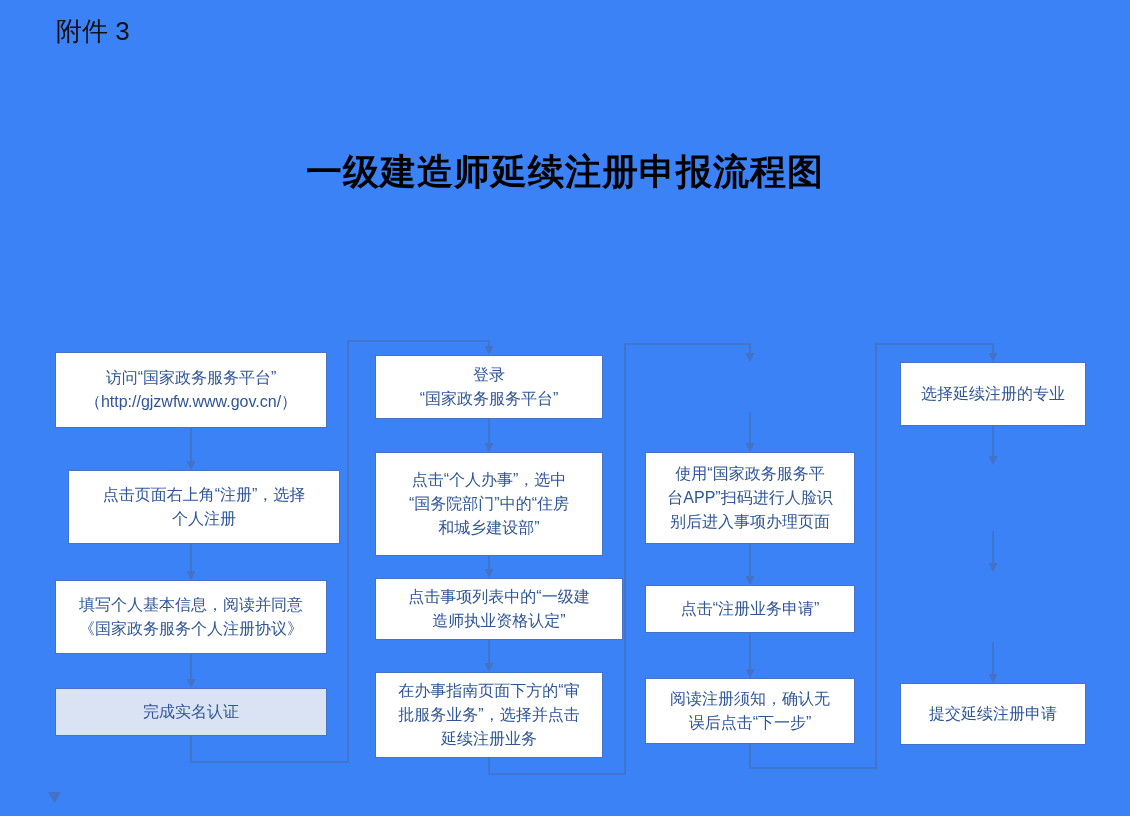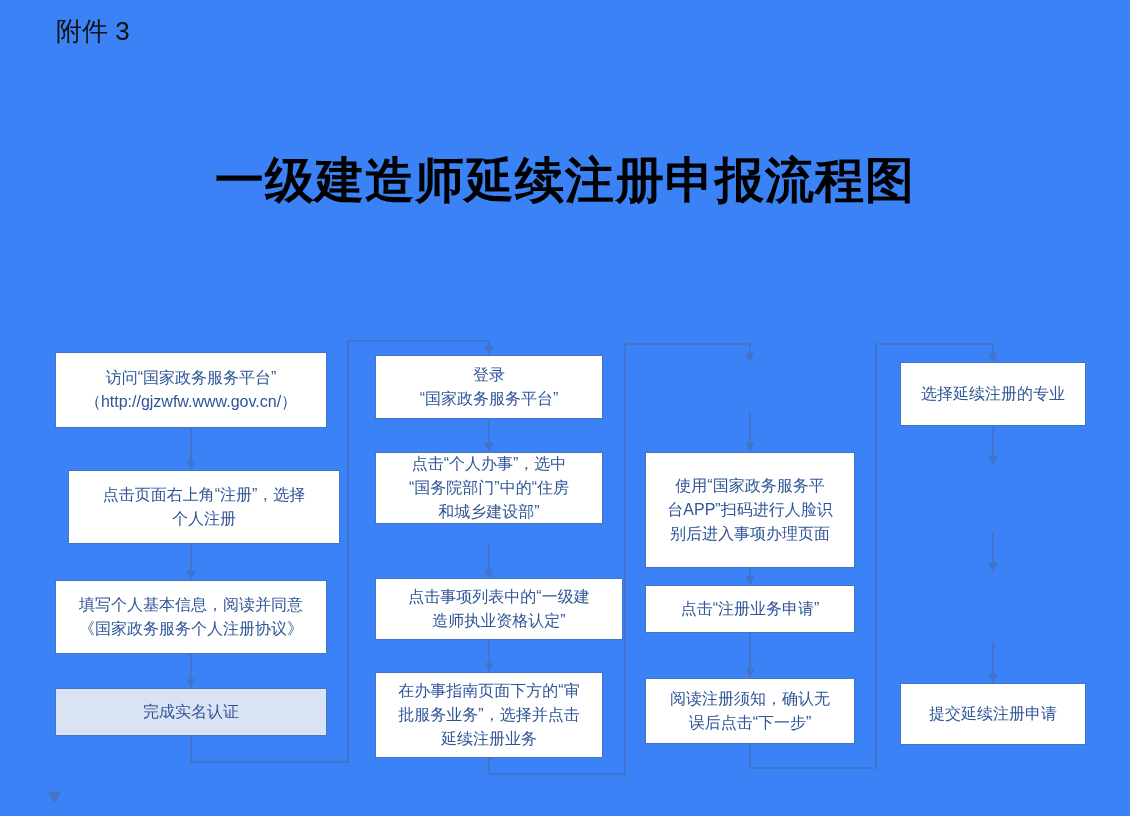--- a/index.html
+++ b/index.html
@@ -15,21 +15,21 @@
     overflow:hidden;
     font-family:"Liberation Sans", sans-serif;
   }
   .attachment{
     position:absolute;left:56px;top:14px;
     font-size:26px;color:#111;
   }
   .title{
     position:absolute;left:0;right:0;top:148px;margin:0;
     text-align:center;
-    font-size:49px;font-weight:700;color:#000;
+    font-size:36px;font-weight:700;color:#000;
     font-family:"Liberation Serif", serif;
     letter-spacing:1px;
   }
   .box{
     position:absolute;
     box-sizing:border-box;
     border:1.5px solid var(--accent);
     background:#fff;
     color:var(--text-blue);
     display:flex;align-items:center;justify-content:center;
@@ -39,26 +39,26 @@
     padding:2px 6px;
   }
   .box.highlight{background:var(--highlight);}
   
   .c1b1{left:55px; top:352px; width:272px; height:76px;}
   .c1b2{left:68px; top:470px; width:272px; height:74px;}
   .c1b3{left:55px; top:580px; width:272px; height:74px;}
   .c1b4{left:55px; top:688px; width:272px; height:48px;}
   
   .c2b1{left:375px; top:355px; width:228px; height:64px;}
-  .c2b2{left:375px; top:452px; width:228px; height:72px;}
+  .c2b2{left:375px; top:452px; width:228px; height:104px;}
   .c2b3{left:375px; top:578px; width:248px; height:62px;}
   .c2b4{left:375px; top:672px; width:228px; height:86px;}
   
   .c3b1{left:645px; top:362px; width:210px; height:50px;}
-  .c3b2{left:645px; top:452px; width:210px; height:116px;}
+  .c3b2{left:645px; top:452px; width:210px; height:92px;}
   .c3b3{left:645px; top:585px; width:210px; height:48px;}
   .c3b4{left:645px; top:678px; width:210px; height:66px;}
   
   .c4b1{left:900px; top:362px; width:186px; height:64px;}
   .c4b2{left:900px; top:465px; width:186px; height:66px;}
   .c4b3{left:900px; top:572px; width:186px; height:70px;}
   .c4b4{left:900px; top:683px; width:186px; height:62px;}
 
   .connectors{
     position:absolute;left:0;top:0;width:1130px;height:816px;

